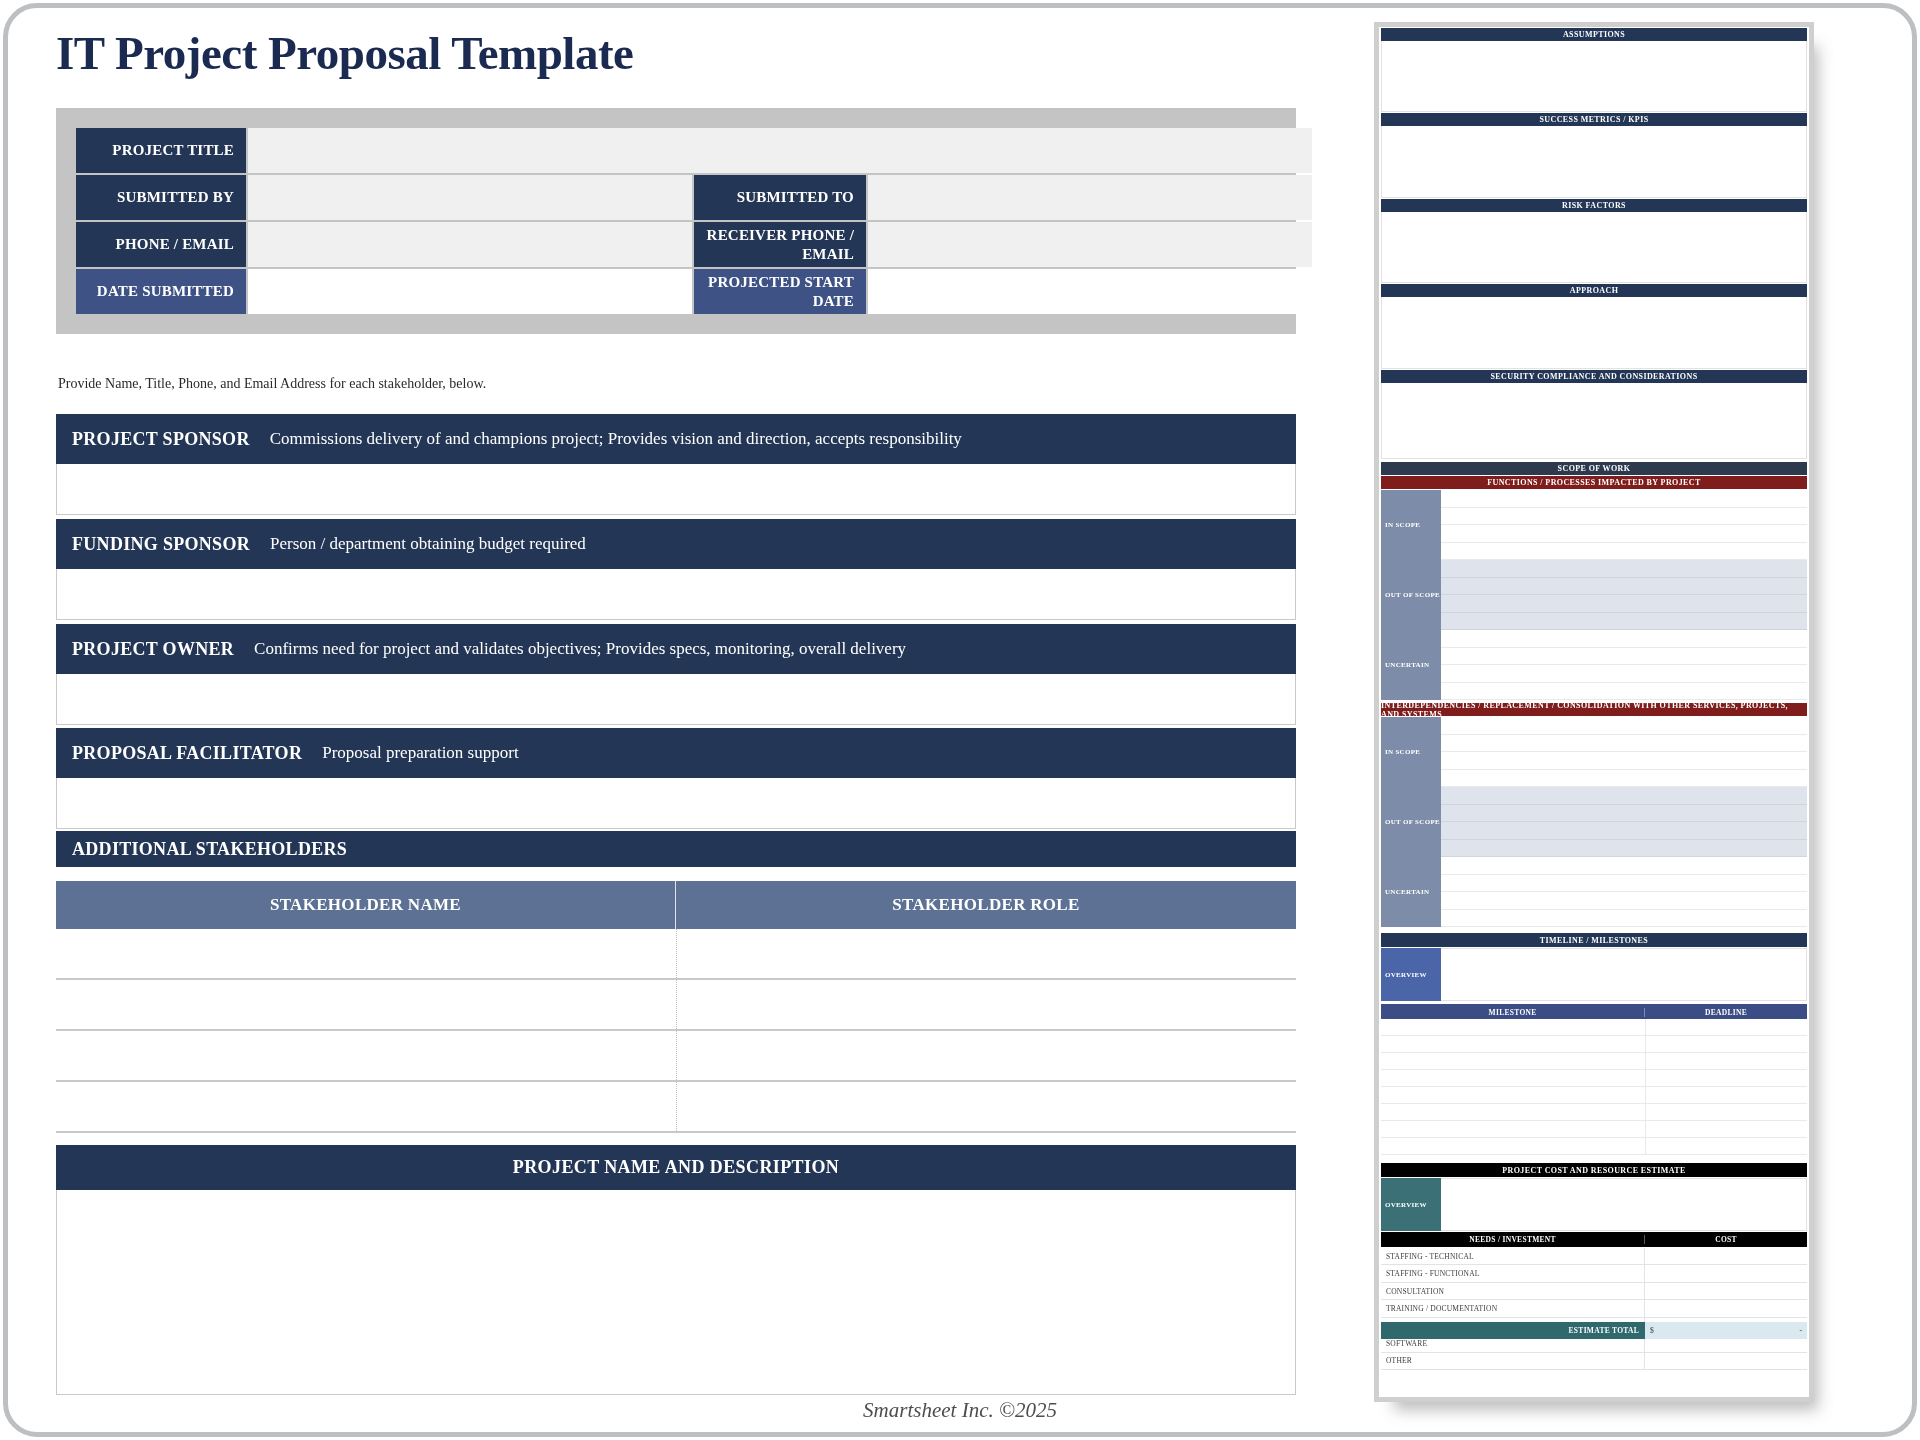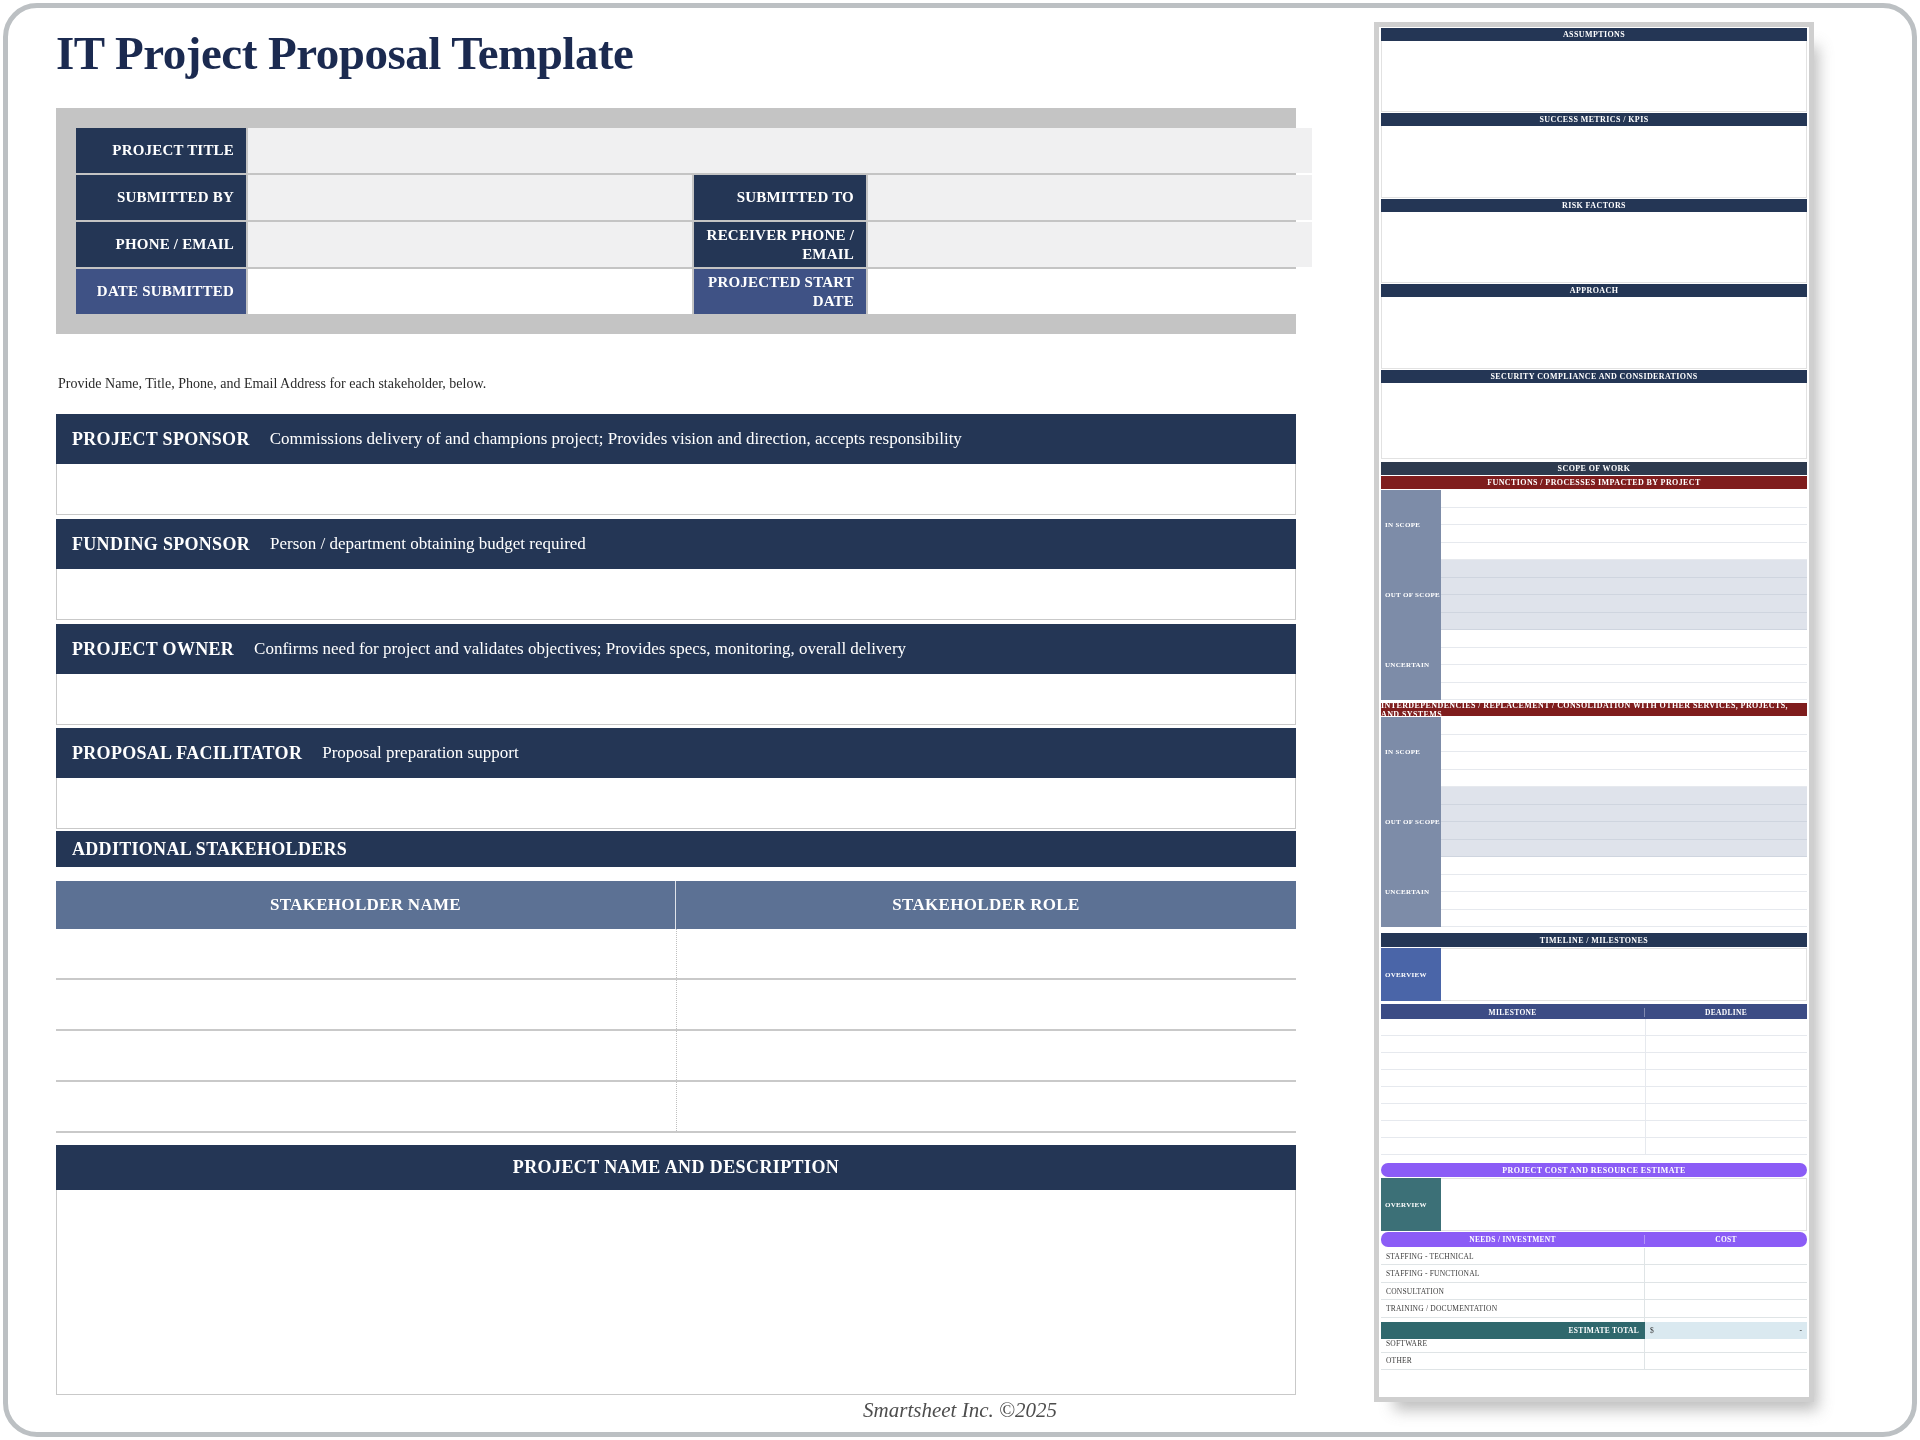--- a/index.html
+++ b/index.html
@@ -52,21 +52,21 @@
     border:5px solid #cfcfcf;box-sizing:border-box;box-shadow:12px 16px 14px -8px rgba(110,110,110,0.45);}
   .panel-in{position:absolute;inset:0;}
   .pi{position:absolute;left:2px;right:2px;box-sizing:border-box;}
   .p-hdr{background:#243655;color:#fff;font-weight:bold;font-size:8px;letter-spacing:0.4px;
     display:flex;align-items:center;justify-content:center;height:13px;}
   .p-body{background:#fff;border:1px solid #e2e2e2;border-top:none;}
 
   .p-hdr.slate{background:#2d3a4e;}
   .p-hdr.grayblue{background:#7f1d1d;}
   .p-hdr.milestone{background:#3c4c85;height:16px;}
-  .p-hdr.teal{background:#8b5cf6;height:14px;border-radius:7px;}
+  .p-hdr.teal{background:#000000;height:14px;}
 
   .grp{display:flex;height:70px;}
   .grp .glabel{flex:0 0 60px;background:#7d8ca8;color:#fff;font-weight:bold;font-size:7px;
     display:flex;align-items:center;padding-left:4px;box-sizing:border-box;letter-spacing:0.3px;}
   .grp .grows{flex:1;display:flex;flex-direction:column;}
   .grp .grows div{flex:1;background:#fff;border-bottom:1px solid #e6e9ee;}
   .grp.shaded .grows div{background:#dfe3eb;border-bottom:1px solid #cfd5df;}
 
   .ovw{display:flex;height:53px;}
   .ovw .olabel{flex:0 0 60px;color:#fff;font-weight:bold;font-size:7px;display:flex;align-items:center;

